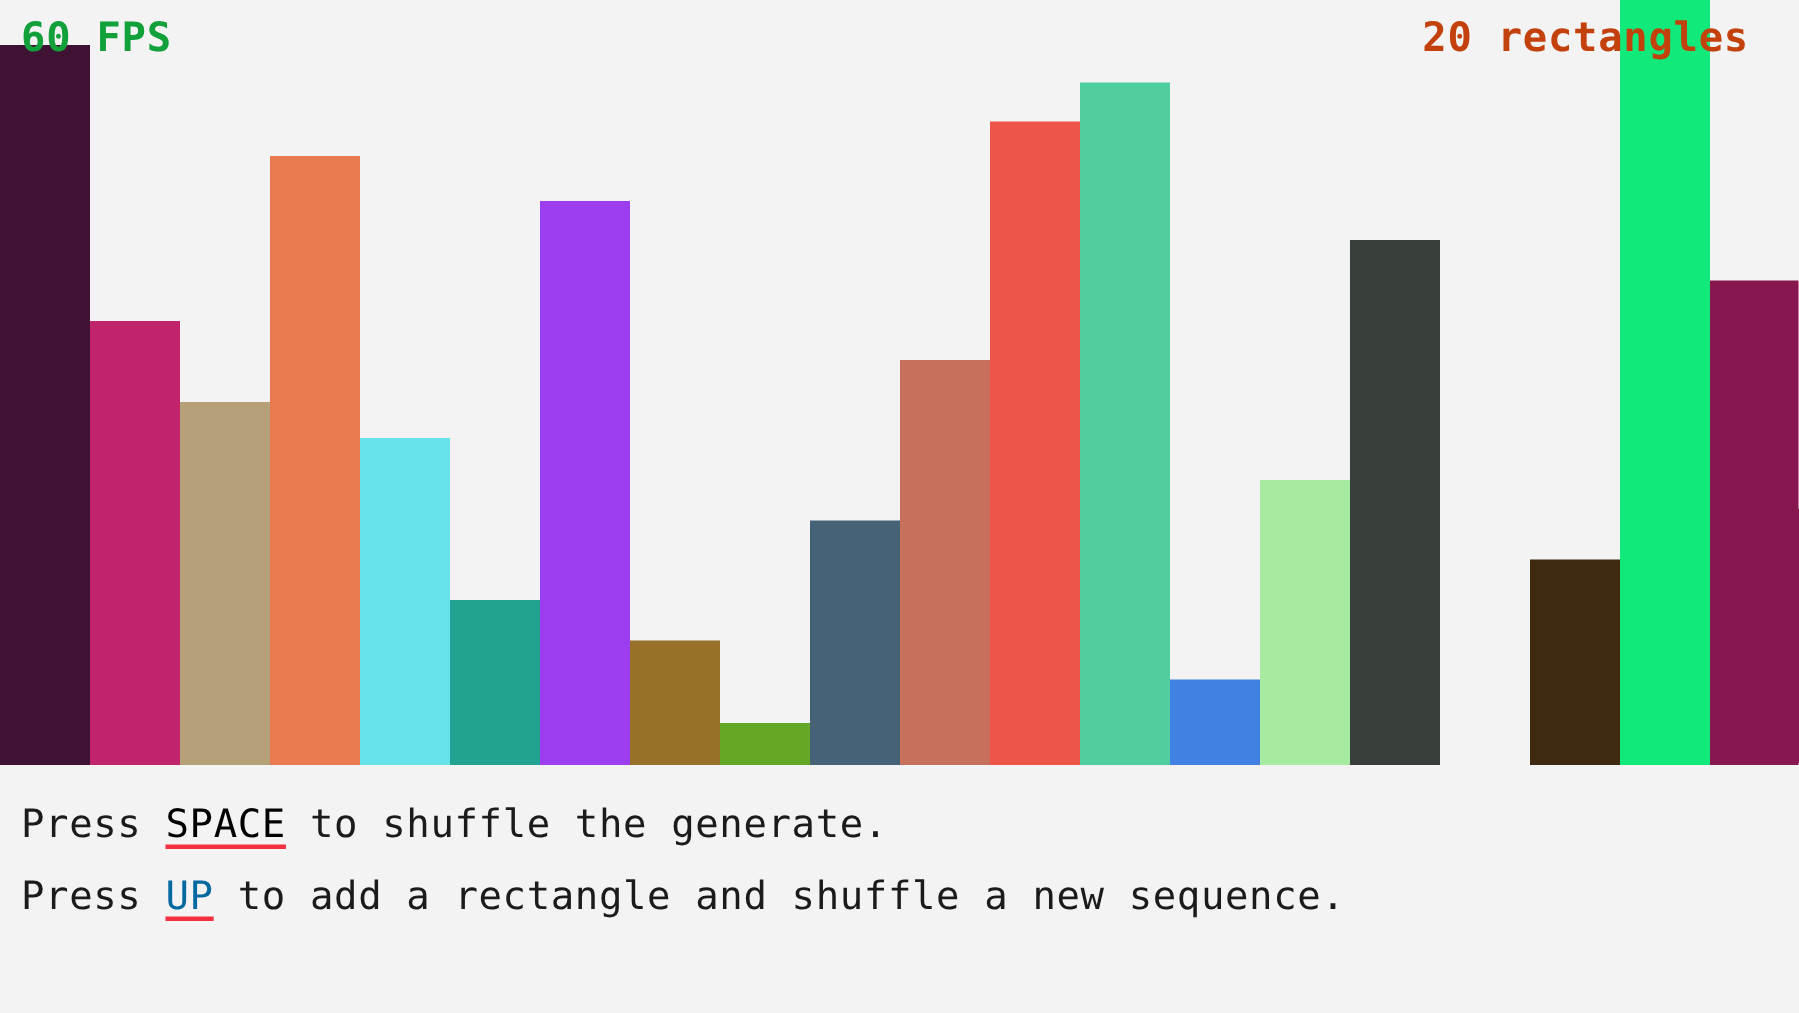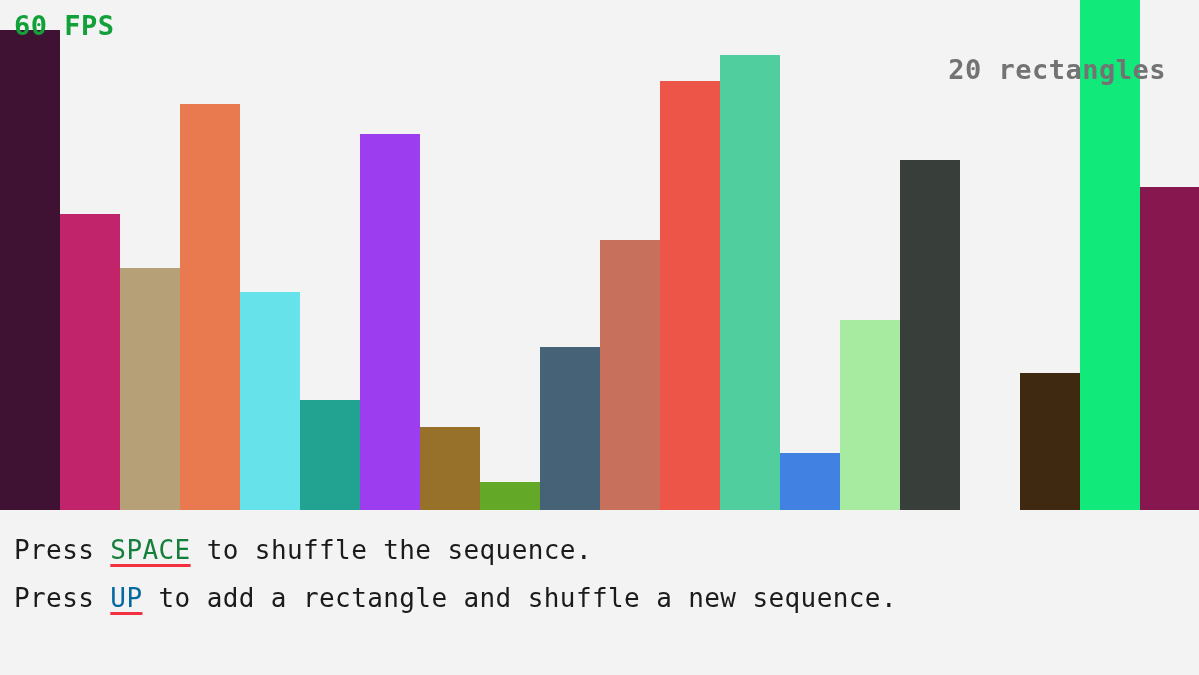--- a/index.html
+++ b/index.html
@@ -105,20 +105,20 @@
       <div class="bar" style="left: 780px; width: 60px; height: 57px; background: rgb(64, 129, 226);"></div>
       <div class="bar" style="left: 840px; width: 60px; height: 190px; background: rgb(167, 235, 161);"></div>
       <div class="bar" style="left: 900px; width: 60px; height: 350px; background: rgb(56, 62, 58);"></div>
       <div class="bar" style="left: 1020px; width: 60px; height: 137px; background: rgb(63, 41, 16);"></div>
       <div class="bar" style="left: 1080px; width: 60px; height: 510px; background: rgb(17, 233, 123);"></div>
       <div class="bar" style="left: 1140px; width: 60px; height: 323px; background: rgb(135, 24, 79);"></div>
     </div>
 
   <div class="hud" id="fps-counter" style="color: rgb(18, 160, 58);">60 FPS</div>
 
-  <div class="hud" id="rect-count" style="color: #737373; margin-top: 44px;">20 rectangles</div>
+  <div class="hud" id="rect-count" style="color: #c2410c;">20 rectangles</div>
 
   <div id="instructions">
-      <div class="instruction-line"><span>Press </span><span class="key" style="color: #15803d; text-decoration-color: rgb(242, 48, 64);">SPACE</span><span> to shuffle the sequence.</span></div>
+      <div class="instruction-line"><span>Press </span><span class="key" style="color: #000000; text-decoration-color: rgb(242, 48, 64);">SPACE</span><span> to shuffle the generate.</span></div>
       <div class="instruction-line"><span>Press </span><span class="key" style="color: #0369a1; text-decoration-color: rgb(242, 48, 64);">UP</span><span> to add a rectangle and shuffle a new sequence.</span></div>
     </div>
 
 </div>
 
 </body></html>

